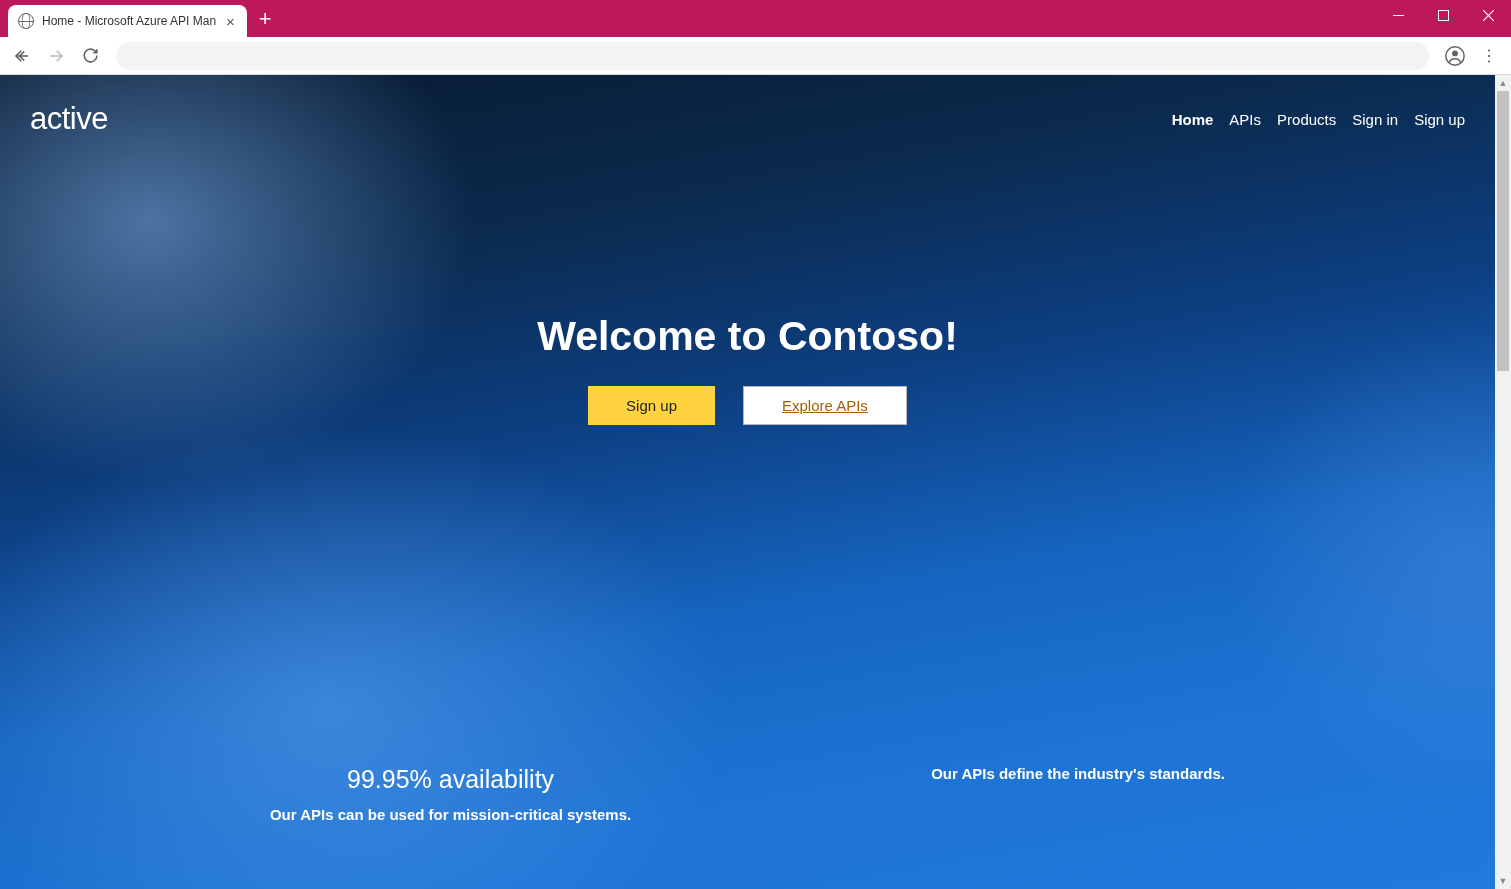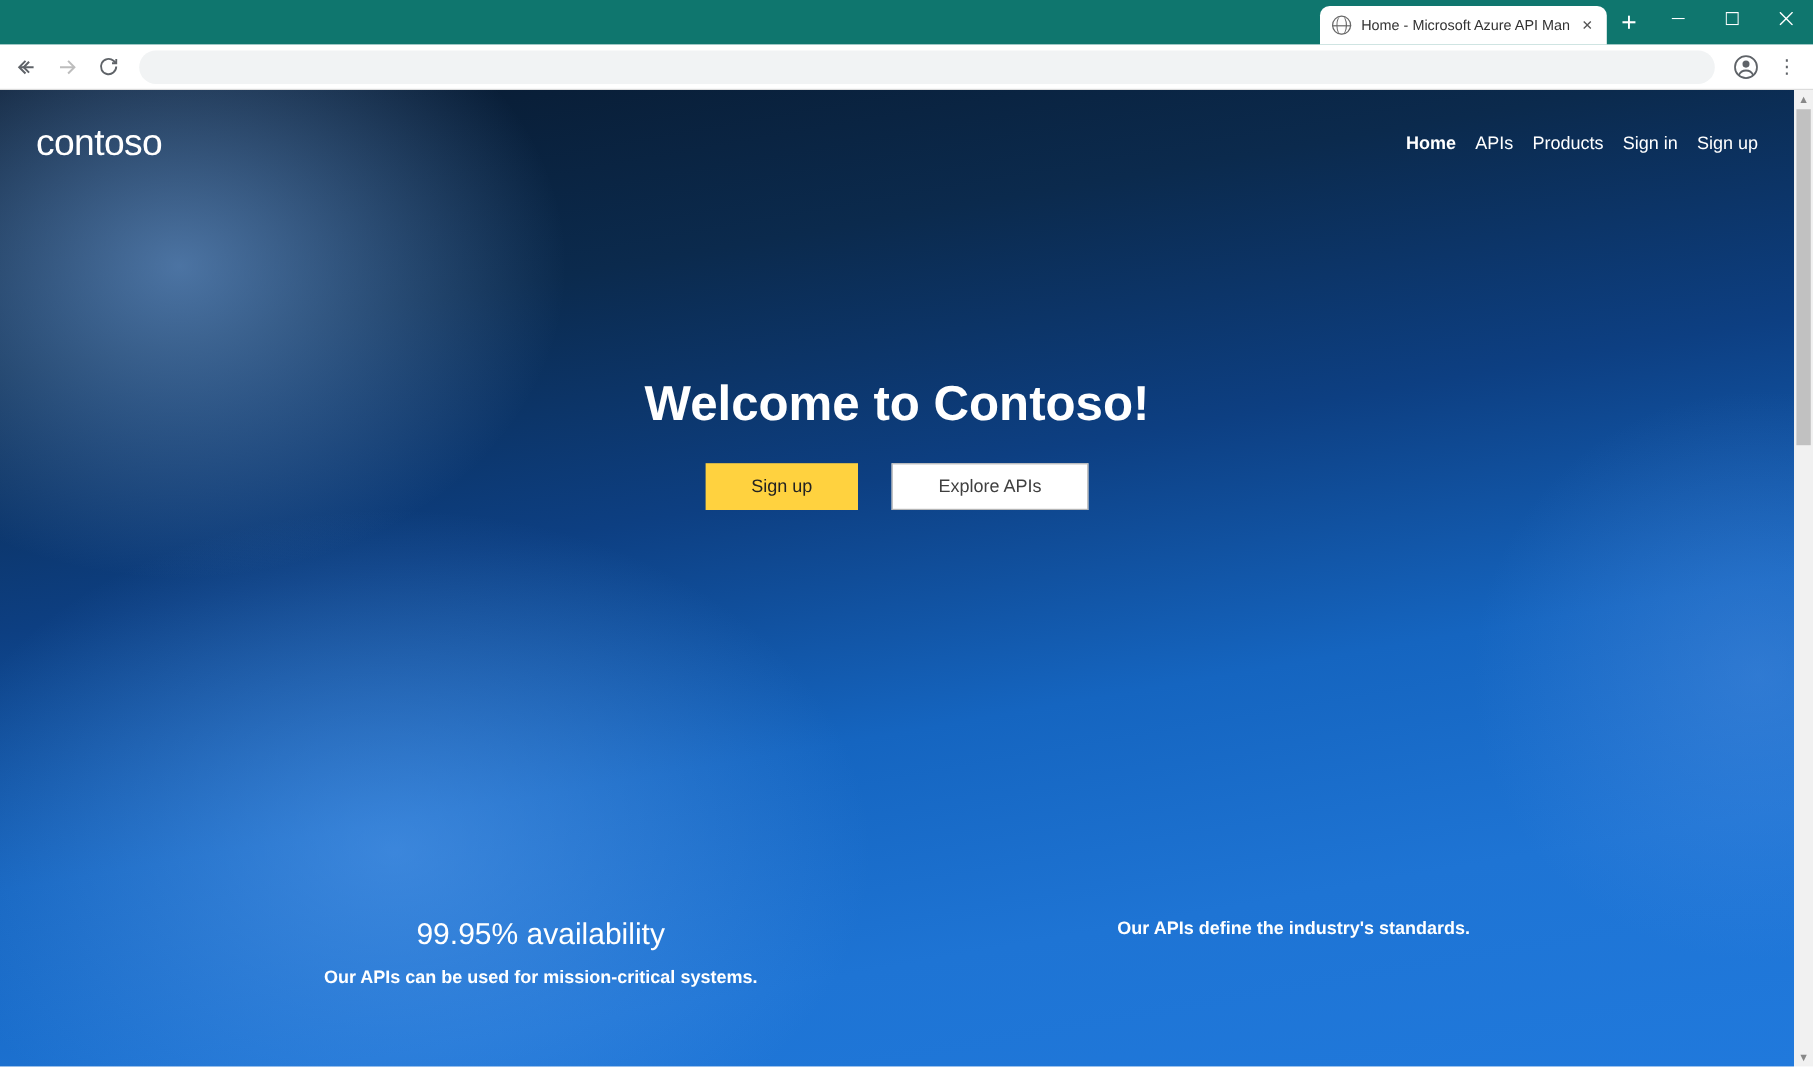--- a/index.html
+++ b/index.html
@@ -10,24 +10,24 @@
     body {
       font-family: "Segoe UI", Tahoma, Geneva, Verdana, sans-serif;
       width: 1511px;
       height: 889px;
       overflow: hidden;
       background: #ffffff;
     }
     
     .browser-titlebar {
       height: 37px;
-      background: #0f766e;
+      background: #be185d;
       display: flex;
       align-items: flex-end;
-      justify-content: flex-end;
+      justify-content: space-between;
       position: relative;
     }
     .tab-strip {
       display: flex;
       align-items: flex-end;
       padding-left: 8px;
       height: 100%;
     }
     .tab {
       background: #ffffff;
@@ -251,22 +251,23 @@
       border: none;
       cursor: pointer;
       font-family: inherit;
     }
     .btn-primary {
       background: #ffd23f;
       color: #222;
     }
     .btn-secondary {
       background: #ffffff;
-      color: #404040;
+      color: #a16207;
       border: 1px solid #b5b5b5;
+      text-decoration: underline;
     }
     .stats {
       position: absolute;
       bottom: 66px;
       left: 0;
       right: 0;
       display: flex;
       justify-content: space-around;
       padding: 0 120px;
       text-align: center;
@@ -344,21 +345,21 @@
         <path d="M5.5 19.2c1.2-2.8 3.8-4.2 6.5-4.2s5.3 1.4 6.5 4.2" fill="none" stroke="currentColor" stroke-width="1.6"></path>
       </svg>
   </div>
   <div class="menu-dots">⋮</div>
 </div>
 
 <div class="viewport">
   <div class="hero">
 
     <div class="site-header">
-      <div class="logo">contoso</div>
+      <div class="logo">active</div>
       <nav class="nav">
         <a class="active">Home</a>
         <a>APIs</a>
         <a>Products</a>
         <a>Sign in</a>
         <a>Sign up</a>
       </nav>
     </div>
 
     <div class="hero-center">

